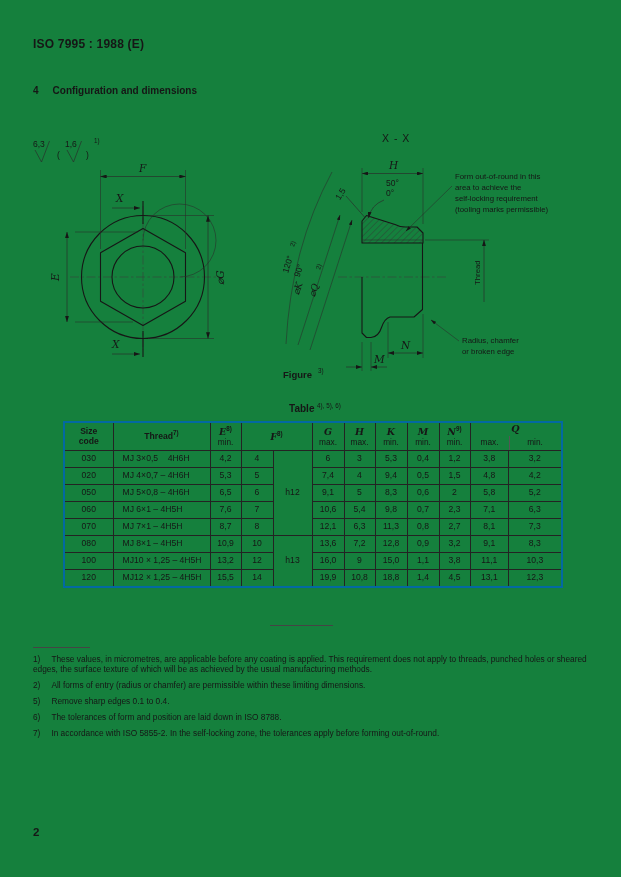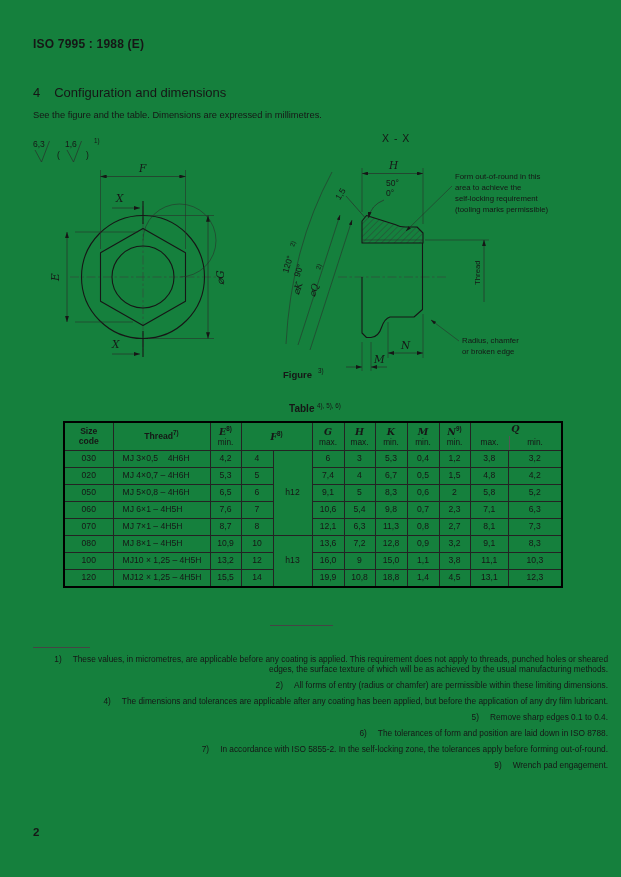--- a/index.html
+++ b/index.html
@@ -3,21 +3,21 @@
 <meta charset="utf-8">
 <style>
   html,body { margin:0; padding:0; background:#e8e8e8; }
   .page {
     position:relative; width:621px; height:877px; margin:0 auto;
     background:#15803d; color:#161616; overflow:hidden;
     font-family:"Liberation Sans", sans-serif;
   }
   .abs { position:absolute; }
   .doc-header { left:33px; top:37px; font-size:12px; font-weight:bold; letter-spacing:0.2px; }
-  .section-title { left:33px; top:85px; font-size:13px; font-weight:normal; }
+  .section-title { left:33px; top:85px; font-size:10px; font-weight:bold; }
   .section-title .num { margin-right:14px; }
   .intro { left:33px; top:110px; font-size:9.3px; }
 
   
   svg.fig { position:absolute; left:0; top:130px; }
   svg.fig .outline { fill:none; stroke:#161616; stroke-width:1.1; stroke-linejoin:round; }
   svg.fig .thin    { fill:none; stroke:#2a2a2a; stroke-width:0.55; }
   svg.fig .dim     { fill:none; stroke:#2a2a2a; stroke-width:0.65; }
   svg.fig .cl      { fill:none; stroke:#3a3a3a; stroke-width:0.55; stroke-dasharray:9 2.5 2.5 2.5; }
   svg.fig text { fill:#161616; }
@@ -33,52 +33,51 @@
   
   .tbl-title { left:230px; top:403px; width:170px; text-align:center; font-size:9.5px; }
   .tbl-title b { font-size:10px; }
   .tbl-title sup, .iso-table sup, .fn sup { font-size:6.3px; vertical-align:super; line-height:0; }
   .iso-table { position:absolute; left:63px; top:421px; border-collapse:collapse;
                table-layout:fixed; font-size:8.6px; }
   .iso-table th, .iso-table td {
     border:1px solid #232323; padding:0 2px; text-align:center; vertical-align:middle;
     line-height:1.15; height:16px; overflow:hidden;
   }
-  .iso-table { border:2px solid #000000; }
+  .iso-table { border:2px solid #0369a1; }
   .iso-table th { font-weight:bold; height:27px; }
   .iso-table th .it, .q-letter .it { font:italic 9.5px "DejaVu Serif", serif; font-weight:bold; }
   .iso-table th .sub { font-weight:normal; font-size:8.3px; display:block; }
   .pre { white-space:pre-line; }
   .cell-thread { text-align:left !important; padding-left:9px !important;margin-left:25px; }
   .cell-code { font-weight:normal; }
   .q-th { padding:0 !important; }
   .q-letter { height:13px; line-height:13px; }
   .q-subs { display:flex; font-weight:normal; font-size:8.3px; height:14px; line-height:13px; }
   .q-subs .qa { width:38px; box-sizing:border-box; }
   .q-subs .qb { width:52px; box-sizing:border-box; border-left:1px solid #555; }
 
   .mid-rule { left:270px; top:625px; width:63px; border-top:1.2px solid #444; }
   .footnotes { left:33px; top:647px; width:575px; font-size:8.3px; line-height:1.25; }
   .fn-rule { width:57px; border-top:1.2px solid #444; margin-bottom:6px; }
-  .fn { margin-bottom:5.5px;text-align:right; }
+  .fn { margin-bottom:5.5px; }
   .fn .mk { margin-right:11px; }
   .page-num { left:33px; top:826px; font-size:11.5px; font-weight:bold; }
 </style>
 </head>
 <body>
 
 <div class="page">
 
   <div class="abs doc-header">ISO 7995 : 1988 (E)</div>
 
   <div class="abs section-title">
     <span class="num">4</span><span>Configuration and dimensions</span>
   </div>
 
-  <div class="abs intro">See the figure and the table. Dimensions are expressed in millimetres.</div>
 
   <svg class="fig" width="621" height="272" viewBox="0 130 621 272">
     <defs>
       <marker id="ah" viewBox="0 0 10 6" refX="9.5" refY="3" markerWidth="10" markerHeight="6" orient="auto-start-reverse">
           <path d="M0,0 L10,3 L0,6 z" fill="#161616"></path>
         </marker>
       <pattern id="ht" width="4.5" height="4.5" patternUnits="userSpaceOnUse" patternTransform="rotate(45)">
         <line x1="0" y1="0" x2="0" y2="4.5" stroke="#333" stroke-width="0.8"></line>
       </pattern>
     </defs>
@@ -268,21 +267,21 @@
       <td>3,8</td>
       <td>3,2</td>
     </tr>
     <tr>
       <td class="cell-code">020</td>
       <td class="cell-thread">MJ 4×0,7 – 4H6H</td>
       <td>5,3</td>
       <td>5</td>
       <td>7,4</td>
       <td>4</td>
-      <td>6,7</td>
+      <td>9,4</td>
       <td>0,5</td>
       <td>1,5</td>
       <td>4,8</td>
       <td>4,2</td>
     </tr>
     <tr>
       <td class="cell-code">050</td>
       <td class="cell-thread">MJ 5×0,8 – 4H6H</td>
       <td>6,5</td>
       <td>6</td>
@@ -362,21 +361,19 @@
     </tr>
   </tbody>
     </table>
 
   <div class="abs mid-rule"></div>
 
   <div class="abs footnotes">
     <div class="fn-rule"></div>
     <div class="fn"><span class="mk">1)</span><span>These values, in micrometres, are applicable before any coating is applied. This requirement does not apply to threads, punched holes or sheared edges, the surface texture of which will be as achieved by the usual manufacturing methods.</span></div>
     <div class="fn"><span class="mk">2)</span><span>All forms of entry (radius or chamfer) are permissible within these limiting dimensions.</span></div>
-    <div class="fn"><span class="mk">4)</span><span>The dimensions and tolerances are applicable after any coating has been applied, but before the application of any dry film lubricant.</span></div>
     <div class="fn"><span class="mk">5)</span><span>Remove sharp edges 0.1 to 0.4.</span></div>
     <div class="fn"><span class="mk">6)</span><span>The tolerances of form and position are laid down in ISO 8788.</span></div>
     <div class="fn"><span class="mk">7)</span><span>In accordance with ISO 5855-2. In the self-locking zone, the tolerances apply before forming out-of-round.</span></div>
-    <div class="fn"><span class="mk">9)</span><span>Wrench pad engagement.</span></div>
   </div>
 
   <div class="abs page-num">2</div>
 </div>
 
 </body></html>

